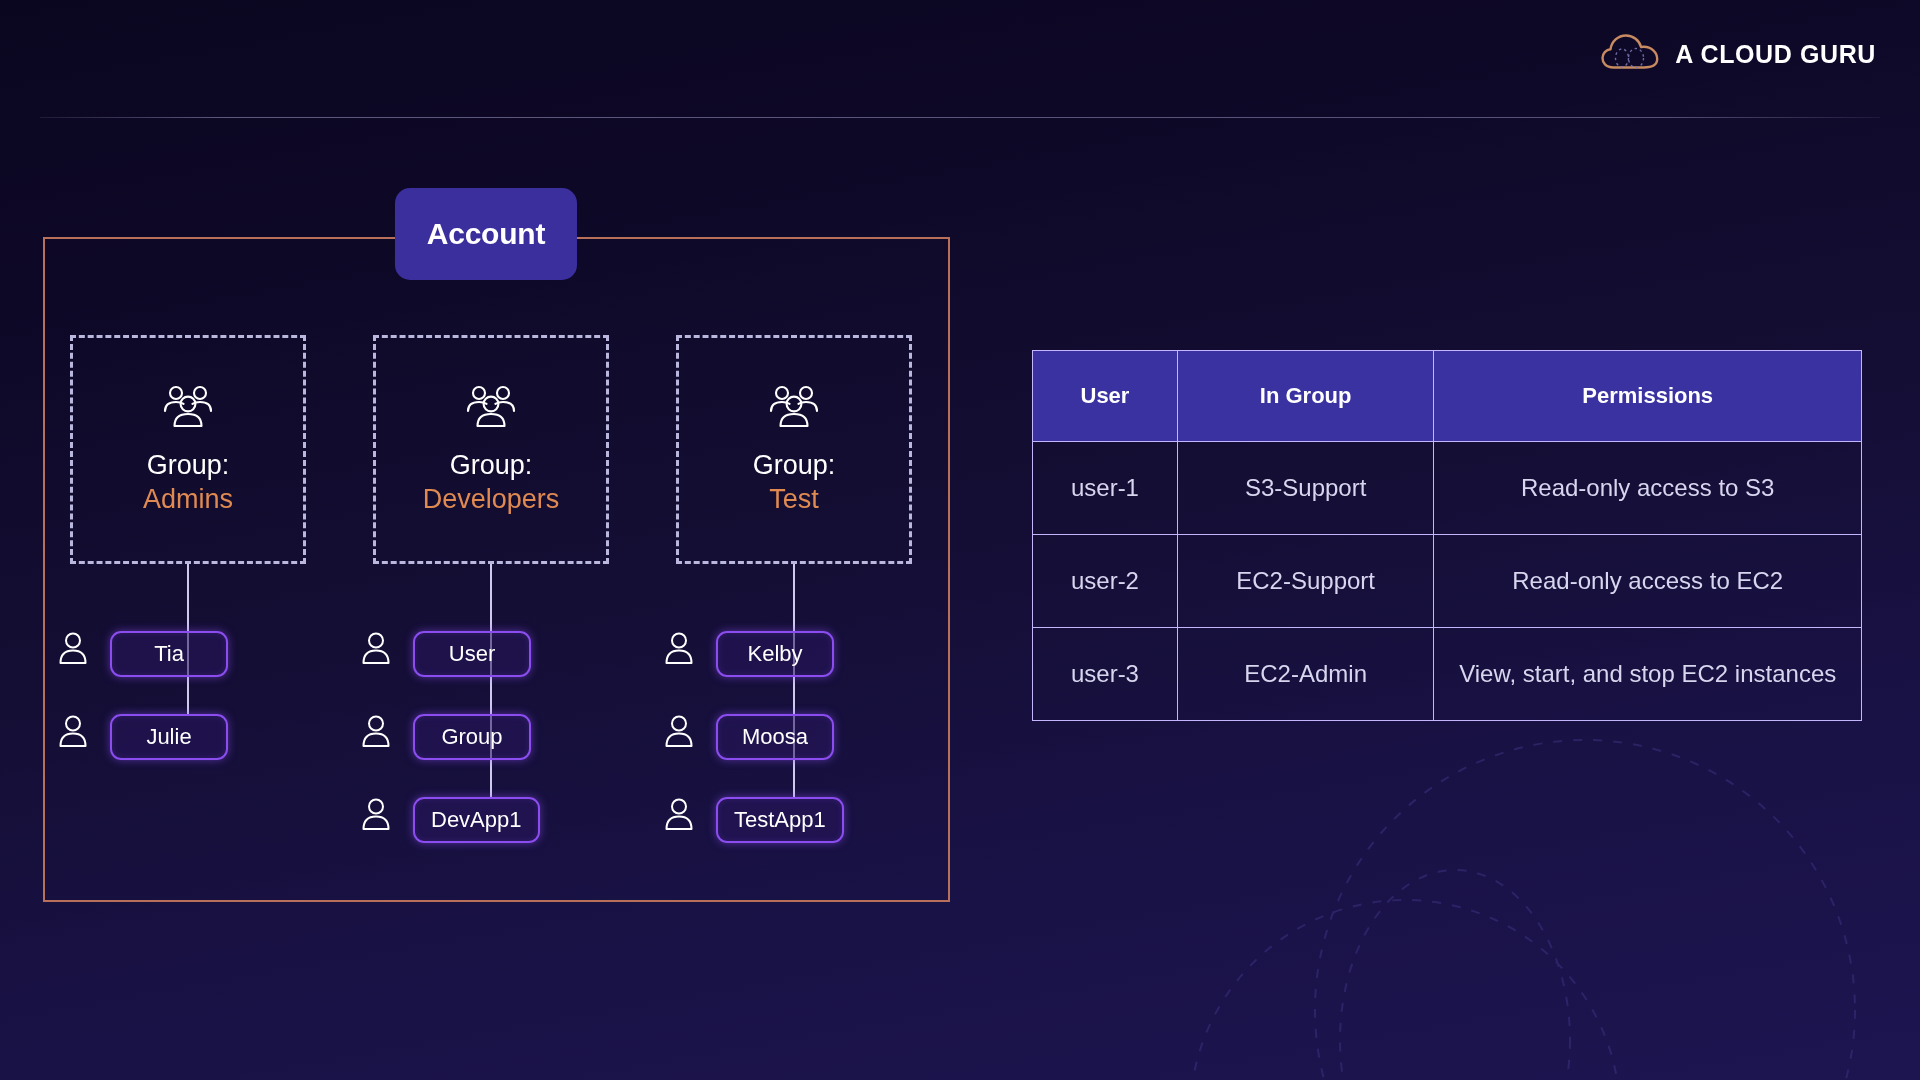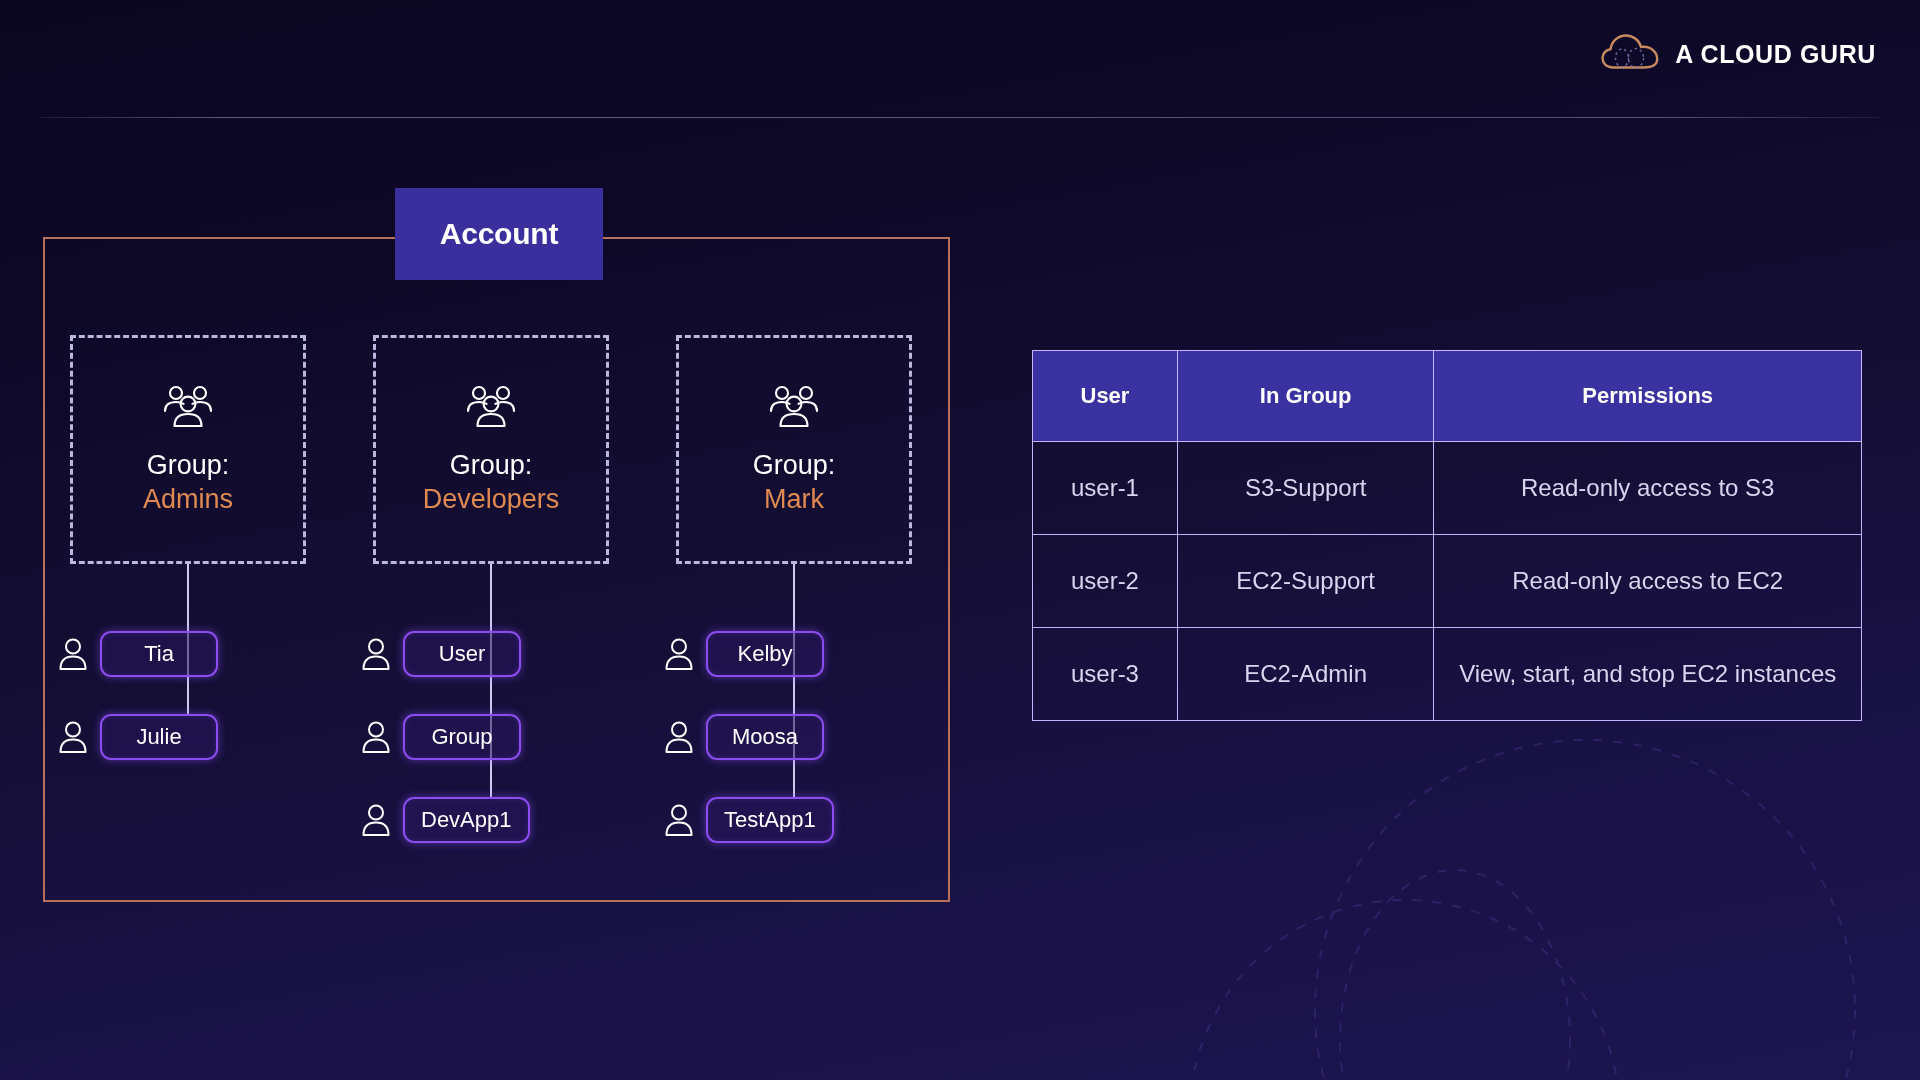--- a/index.html
+++ b/index.html
@@ -37,23 +37,23 @@
     position:absolute; left:40px; top:117px; width:1840px; height:1px;
     background:linear-gradient(90deg, rgba(160,160,210,0.12) 0%, rgba(190,190,235,0.45) 10%, rgba(190,190,235,0.40) 88%, rgba(160,160,210,0.10) 100%);
   }
 
   
   #account-frame {
     position:absolute; left:43px; top:237px; width:907px; height:665px;
     border:2px solid #b8705a; z-index:1;
   }
   #account-label {
-    position:absolute; left:395px; top:188px; width:208px; height:92px;
+    position:absolute; left:395px; top:188px; width:182px; height:92px;
     background:#3a2f9c; z-index:2;
-    display:flex; align-items:center; justify-content:center;
+    display:flex; align-items:center; justify-content:center;border-radius:15px;
   }
   #account-label span {
     font-size:30px; font-weight:bold; color:#ffffff; letter-spacing:-0.2px;
   }
 
   
   .group-col { position:absolute; top:0; z-index:2; }
   .group-col.c0 { left:70px; }
   .group-col.c1 { left:373px; }
   .group-col.c2 { left:676px; }
@@ -76,21 +76,21 @@
     font-size:27px; color:#e08a52; line-height:1.18; text-align:center;
   }
 
   
   .connector {
     position:absolute; width:2px; background:#cfc9ee; z-index:1;
   }
 
   
   .user-row {
-    position:absolute; display:flex; align-items:center; gap:12px; z-index:2;
+    position:absolute; display:flex; align-items:flex-start; gap:22px; z-index:2;
   }
   .user-icon { width:30px; height:34px; flex:none; }
   .user-chip {
     min-width:118px; height:46px; padding:0 16px;
     border:2.5px solid #8b4df0; border-radius:11px;
     background:rgba(40,22,92,0.55);
     box-shadow:0 0 9px rgba(139,77,240,0.55), inset 0 0 6px rgba(139,77,240,0.18);
     display:flex; align-items:center; justify-content:center;
     font-size:22px; color:#ffffff; white-space:nowrap;
   }
@@ -221,21 +221,21 @@
       <div class="group-box">
         <span class="group-icon"><svg viewBox="0 0 54 46" fill="none" stroke="#ffffff" stroke-width="2.1" stroke-linecap="round" stroke-linejoin="round">
     <circle cx="15" cy="9" r="6"></circle>
     <path d="M4 27 C4 20.5 9 18 15 18 C18 18 20.6 18.6 22.6 19.8"></path>
     <circle cx="39" cy="9" r="6"></circle>
     <path d="M50 27 C50 20.5 45 18 39 18 C36 18 33.4 18.6 31.4 19.8"></path>
     <circle cx="27" cy="20" r="7.4"></circle>
     <path d="M13.5 42 C13.5 33 19.5 30 27 30 C34.5 30 40.5 33 40.5 42 Z"></path>
   </svg></span>
         <div class="group-title">Group:</div>
-        <div class="group-name">Mark</div>
+        <div class="group-name">Test</div>
       </div>
       <div class="connector" style="left: 117px; top: 564px; height: 233px;"></div>
       <div class="user-row" style="left: -12px; top: 631px;">
         <span class="user-icon"><svg viewBox="0 0 30 34" fill="none" stroke="#ffffff" stroke-width="2" stroke-linecap="round" stroke-linejoin="round">
     <circle cx="15" cy="9.5" r="7"></circle>
     <path d="M2.5 32 C2.5 23 8 19.5 15 19.5 C22 19.5 27.5 23 27.5 32 Z"></path>
   </svg></span>
         <div class="user-chip">Kelby</div>
       </div>
       <div class="user-row" style="left: -12px; top: 714px;">

